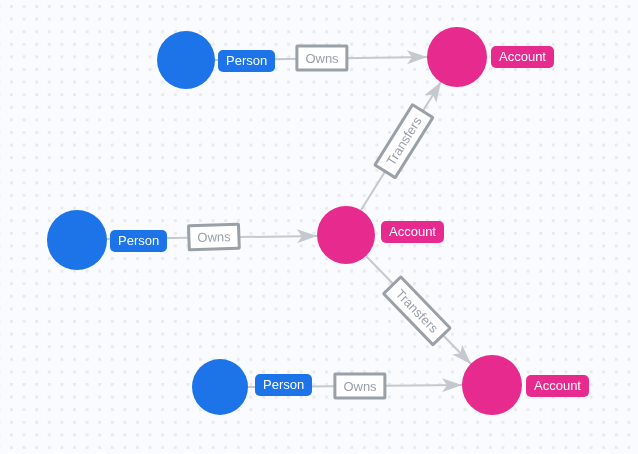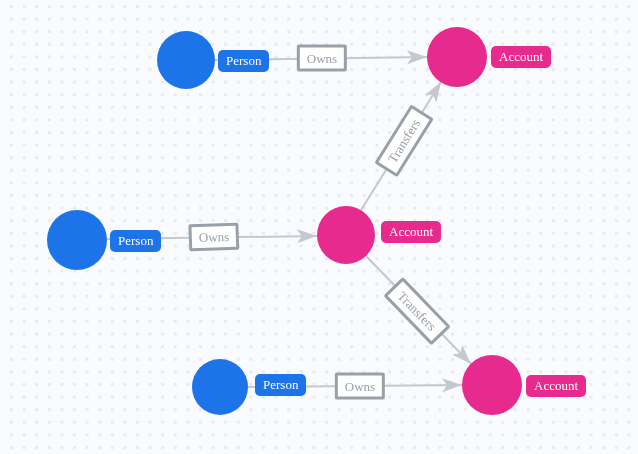--- a/index.html
+++ b/index.html
@@ -7,21 +7,20 @@
     padding: 0;
     width: 638px;
     height: 454px;
     overflow: hidden;
     font-family: "Liberation Sans", sans-serif;
   }
   .canvas {
     position: relative;
     width: 638px;
     height: 454px;
-    font-family: Liberation Serif, serif;
   }
   .canvas > svg {
     position: absolute;
     left: 0;
     top: 0;
   }
   .pill {
     position: absolute;
     color: var(--color-label_text, #fff);
     font-size: 13px;

